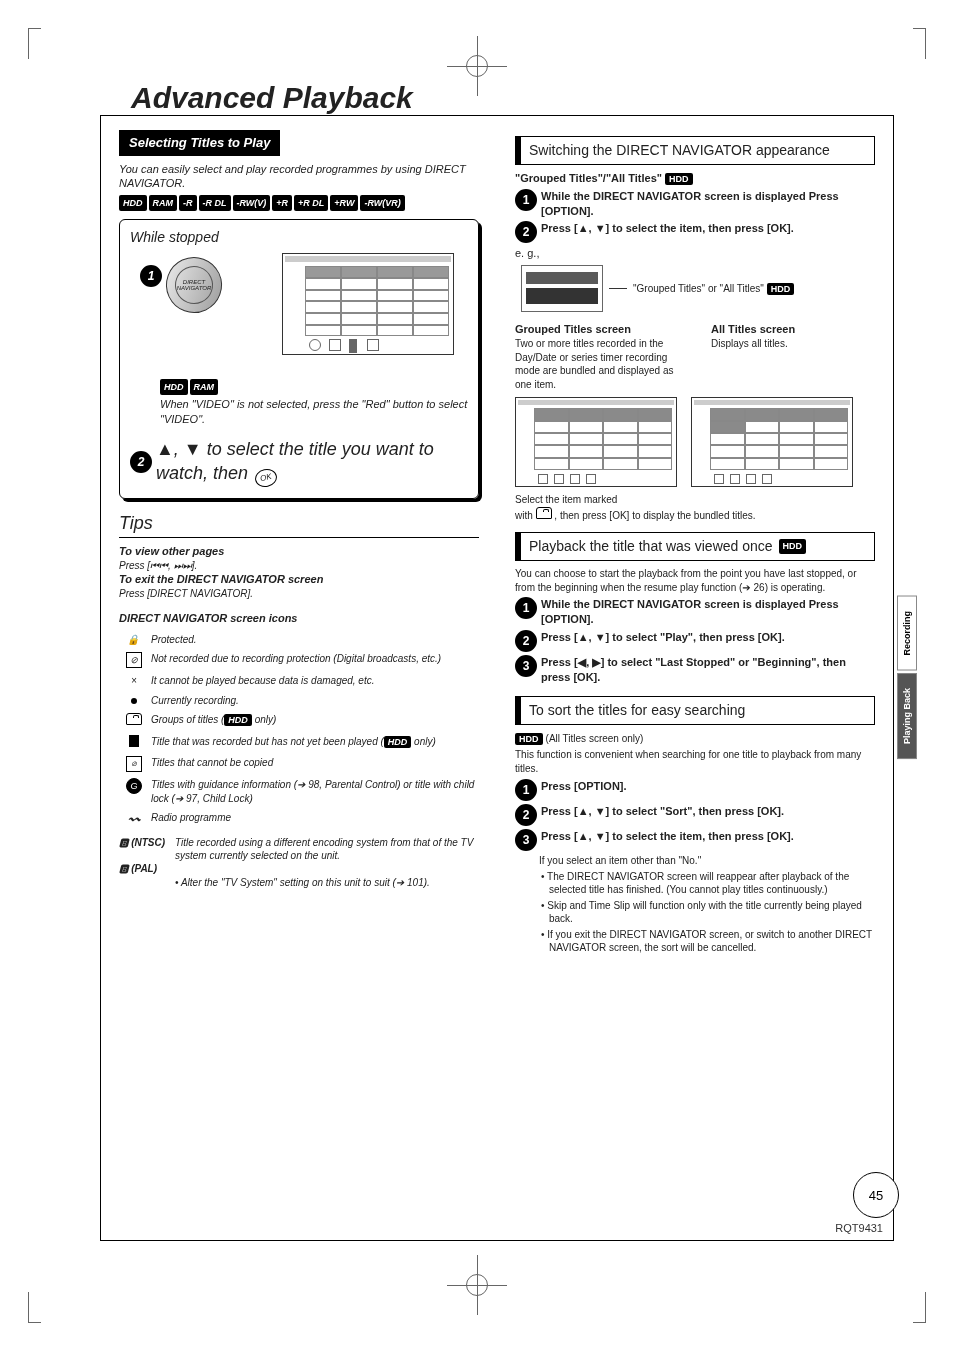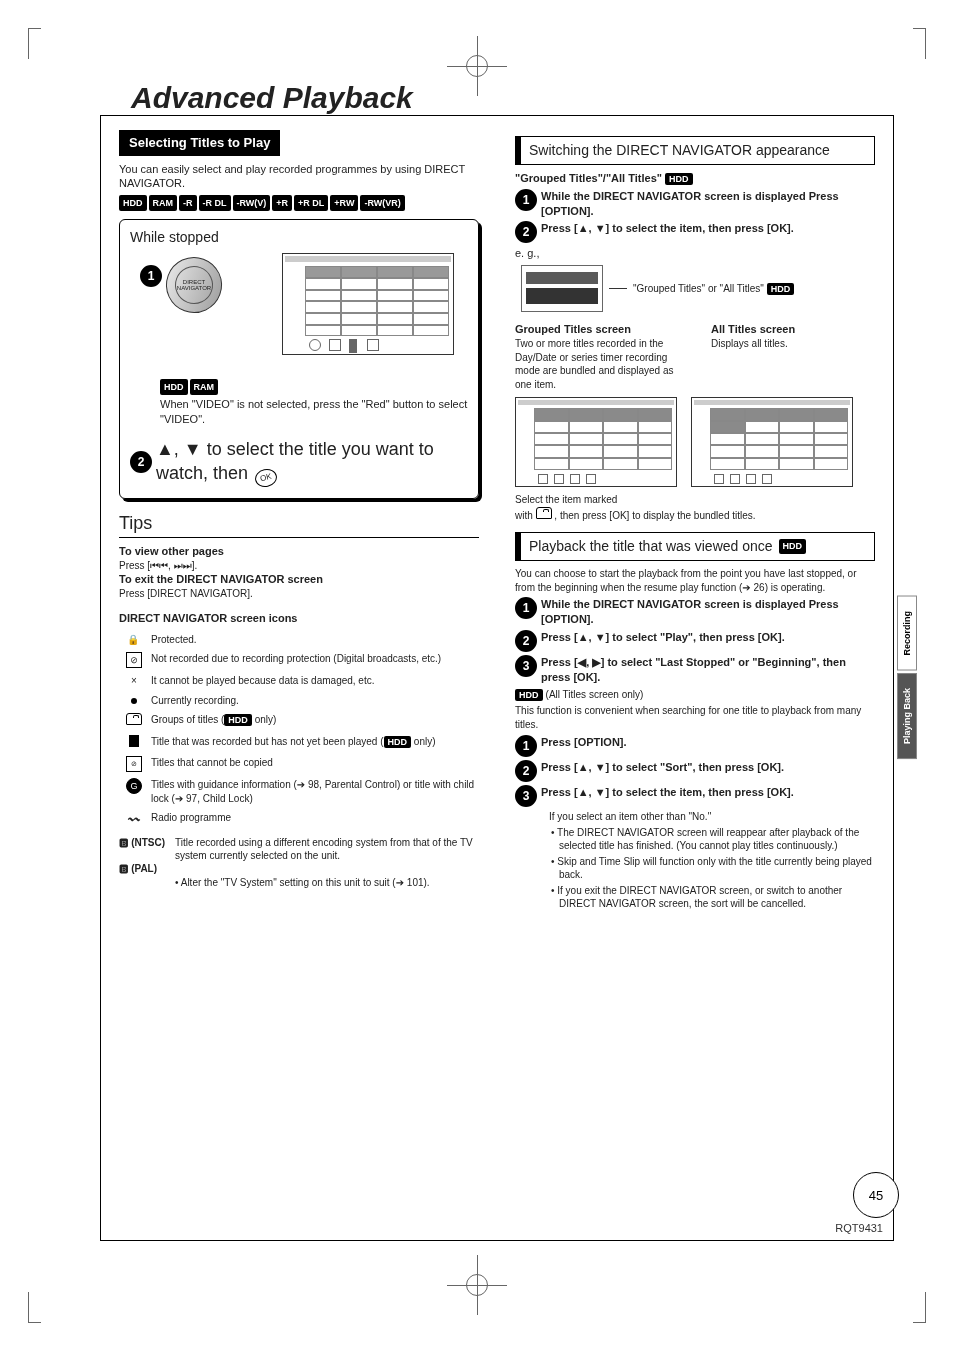--- a/index.html
+++ b/index.html
@@ -44,21 +44,21 @@
     border:1.5px solid #000;
   }
   .page-title {
     position:absolute; top:-35px; left:30px;
     font-size:30px; font-weight:bold; font-style:italic; color:#222;
   }
   .cols {
     display:flex; height:100%;
   }
   .col { width:50%; box-sizing:border-box; padding:14px 18px 10px 18px; font-size:11px; color:#222; line-height:1.35; }
-  .col.left { border-right:0; }
+  .col.left { border-right:0;font-style:italic; }
 
   .sec-header {
     background:#000; color:#fff; font-weight:bold; font-size:13px;
     padding:4px 10px; margin-bottom:6px; display:inline-block;
   }
   .subhead-box {
     border:1px solid #000; border-left:6px solid #000;
     padding:4px 8px; font-size:14px; margin:6px 0;
   }
   .small-bold { font-weight:bold; font-size:11px; }
@@ -488,39 +488,40 @@
           </div>
         <div class="step-row">
             <span class="step-num dark">2</span>
           <span class="step-text small-bold">Press [▲, ▼] to select "Play", then press [OK].</span>
           </div>
         <div class="step-row">
             <span class="step-num dark">3</span>
           <span class="step-text small-bold">Press [◀, ▶] to select "Last Stopped" or "Beginning", then press [OK].</span>
           </div>
 
+        <div class="subhead-box" style="margin-top:12px;">To sort the titles for easy searching</div>
         <div>
           <span class="badge-inline">HDD</span>
           <span class="tiny">(All Titles screen only)</span>
         </div>
         <div class="tiny" style="margin:2px 0 4px 0;">This function is convenient when searching for one title to playback from many titles.</div>
         <div class="step-row">
             <span class="step-num dark">1</span>
           <span class="step-text small-bold">Press [OPTION].</span>
           </div>
         <div class="step-row">
             <span class="step-num dark">2</span>
           <span class="step-text small-bold">Press [▲, ▼] to select "Sort", then press [OK].</span>
           </div>
         <div class="step-row">
             <span class="step-num dark">3</span>
           <span class="step-text small-bold">Press [▲, ▼] to select the item, then press [OK].</span>
           </div>
 
-        <div class="tiny" style="margin-left:34px;">
+        <div class="tiny" style="margin-left:24px;">
           <div>If you select an item other than "No."</div>
           <div class="bullet">• <span>The DIRECT NAVIGATOR screen will reappear after playback of the selected title has finished. (You cannot play titles continuously.)</span></div>
           <div class="bullet">• <span>Skip and Time Slip will function only with the title currently being played back.</span></div>
           <div class="bullet">• <span>If you exit the DIRECT NAVIGATOR screen, or switch to another DIRECT NAVIGATOR screen, the sort will be cancelled.</span></div>
         </div>
       </div>
     </div>
 
     <div class="page-num">45</div>
     <div class="rqt">RQT9431</div>

